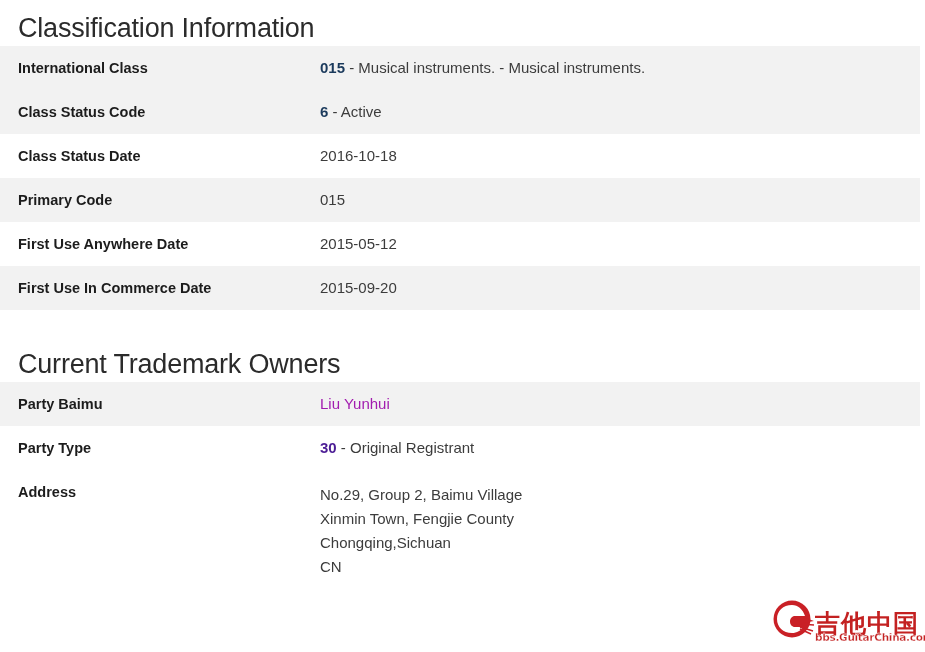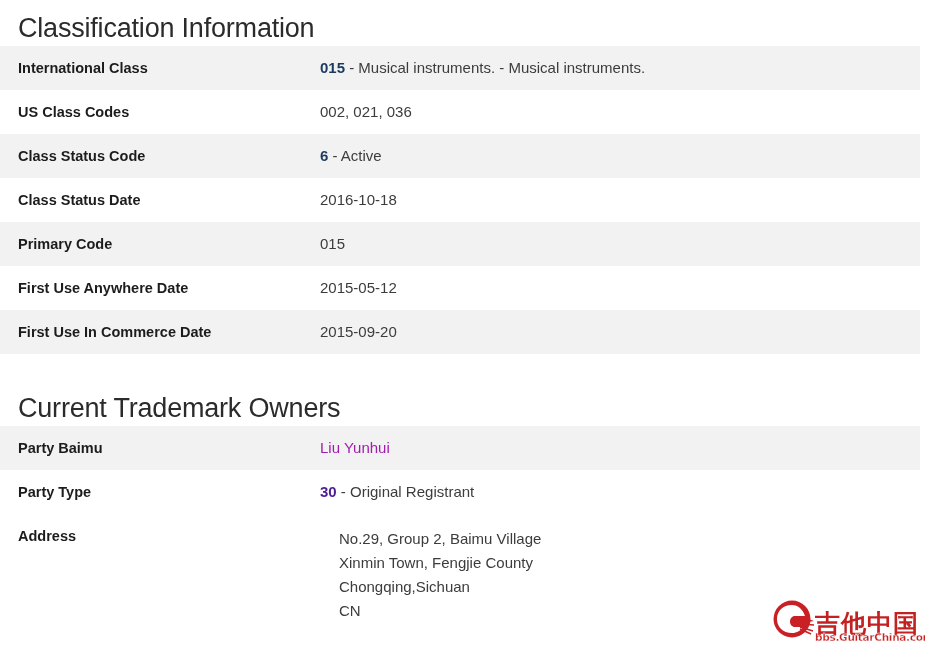--- a/index.html
+++ b/index.html
@@ -63,21 +63,21 @@
     color: #1b3a5c;
   }
   .code-strong-dark {
     font-weight: bold;
     color: #4c1d95;
   }
   .value-link {
     color: #a21caf;
     text-decoration: none;
   }
-  .addr-line { display: block; line-height: 24px; margin-left: 19px; }
+  .addr-line { display: block; line-height: 24px; }
 
   .spacer-gap { height: 28px; }
 
   
   .watermark {
     position: absolute;
     right: 6px;
     bottom: 6px;
     width: 148px;
     height: 52px;
@@ -113,24 +113,20 @@
 
 <div class="page">
 
   <h2 class="section-heading" id="classification-heading">Classification Information</h2>
 
   <table class="info-table">
     <tbody>
       <tr class="row-shaded">
         <td class="cell-label">International Class</td>
         <td class="cell-value"><span class="code-strong">015</span><span> - Musical instruments. - Musical instruments.</span></td>
-      </tr>
-      <tr class="row-plain">
-        <td class="cell-label">US Class Codes</td>
-        <td class="cell-value">002, 021, 036</td>
       </tr>
       <tr class="row-shaded">
         <td class="cell-label">Class Status Code</td>
         <td class="cell-value"><span class="code-strong">6</span><span> - Active</span></td>
       </tr>
       <tr class="row-plain">
         <td class="cell-label">Class Status Date</td>
         <td class="cell-value">2016-10-18</td>
       </tr>
       <tr class="row-shaded">

